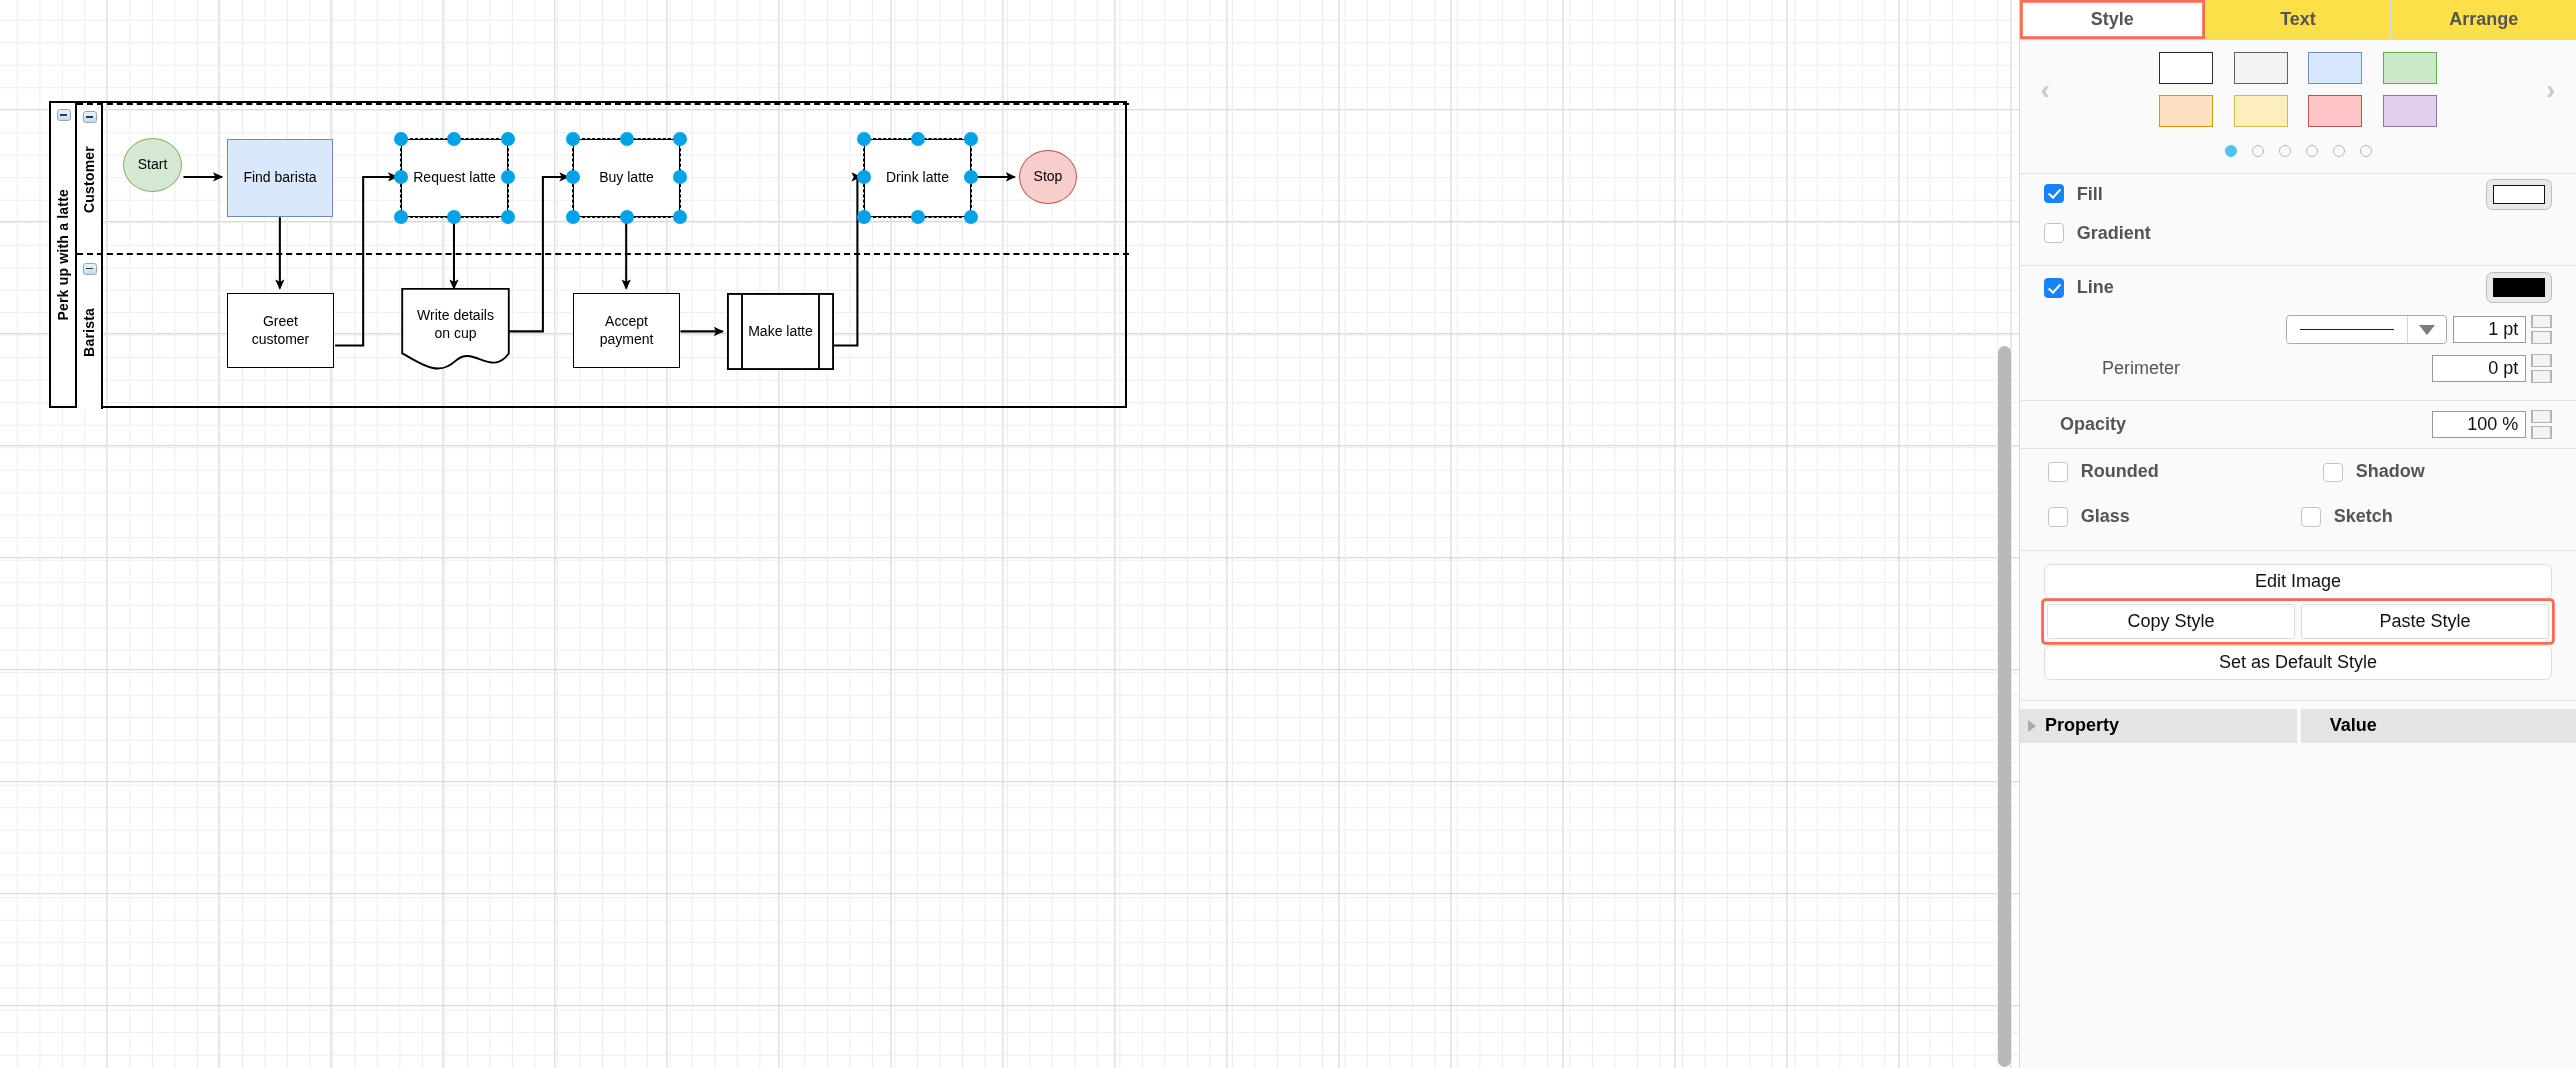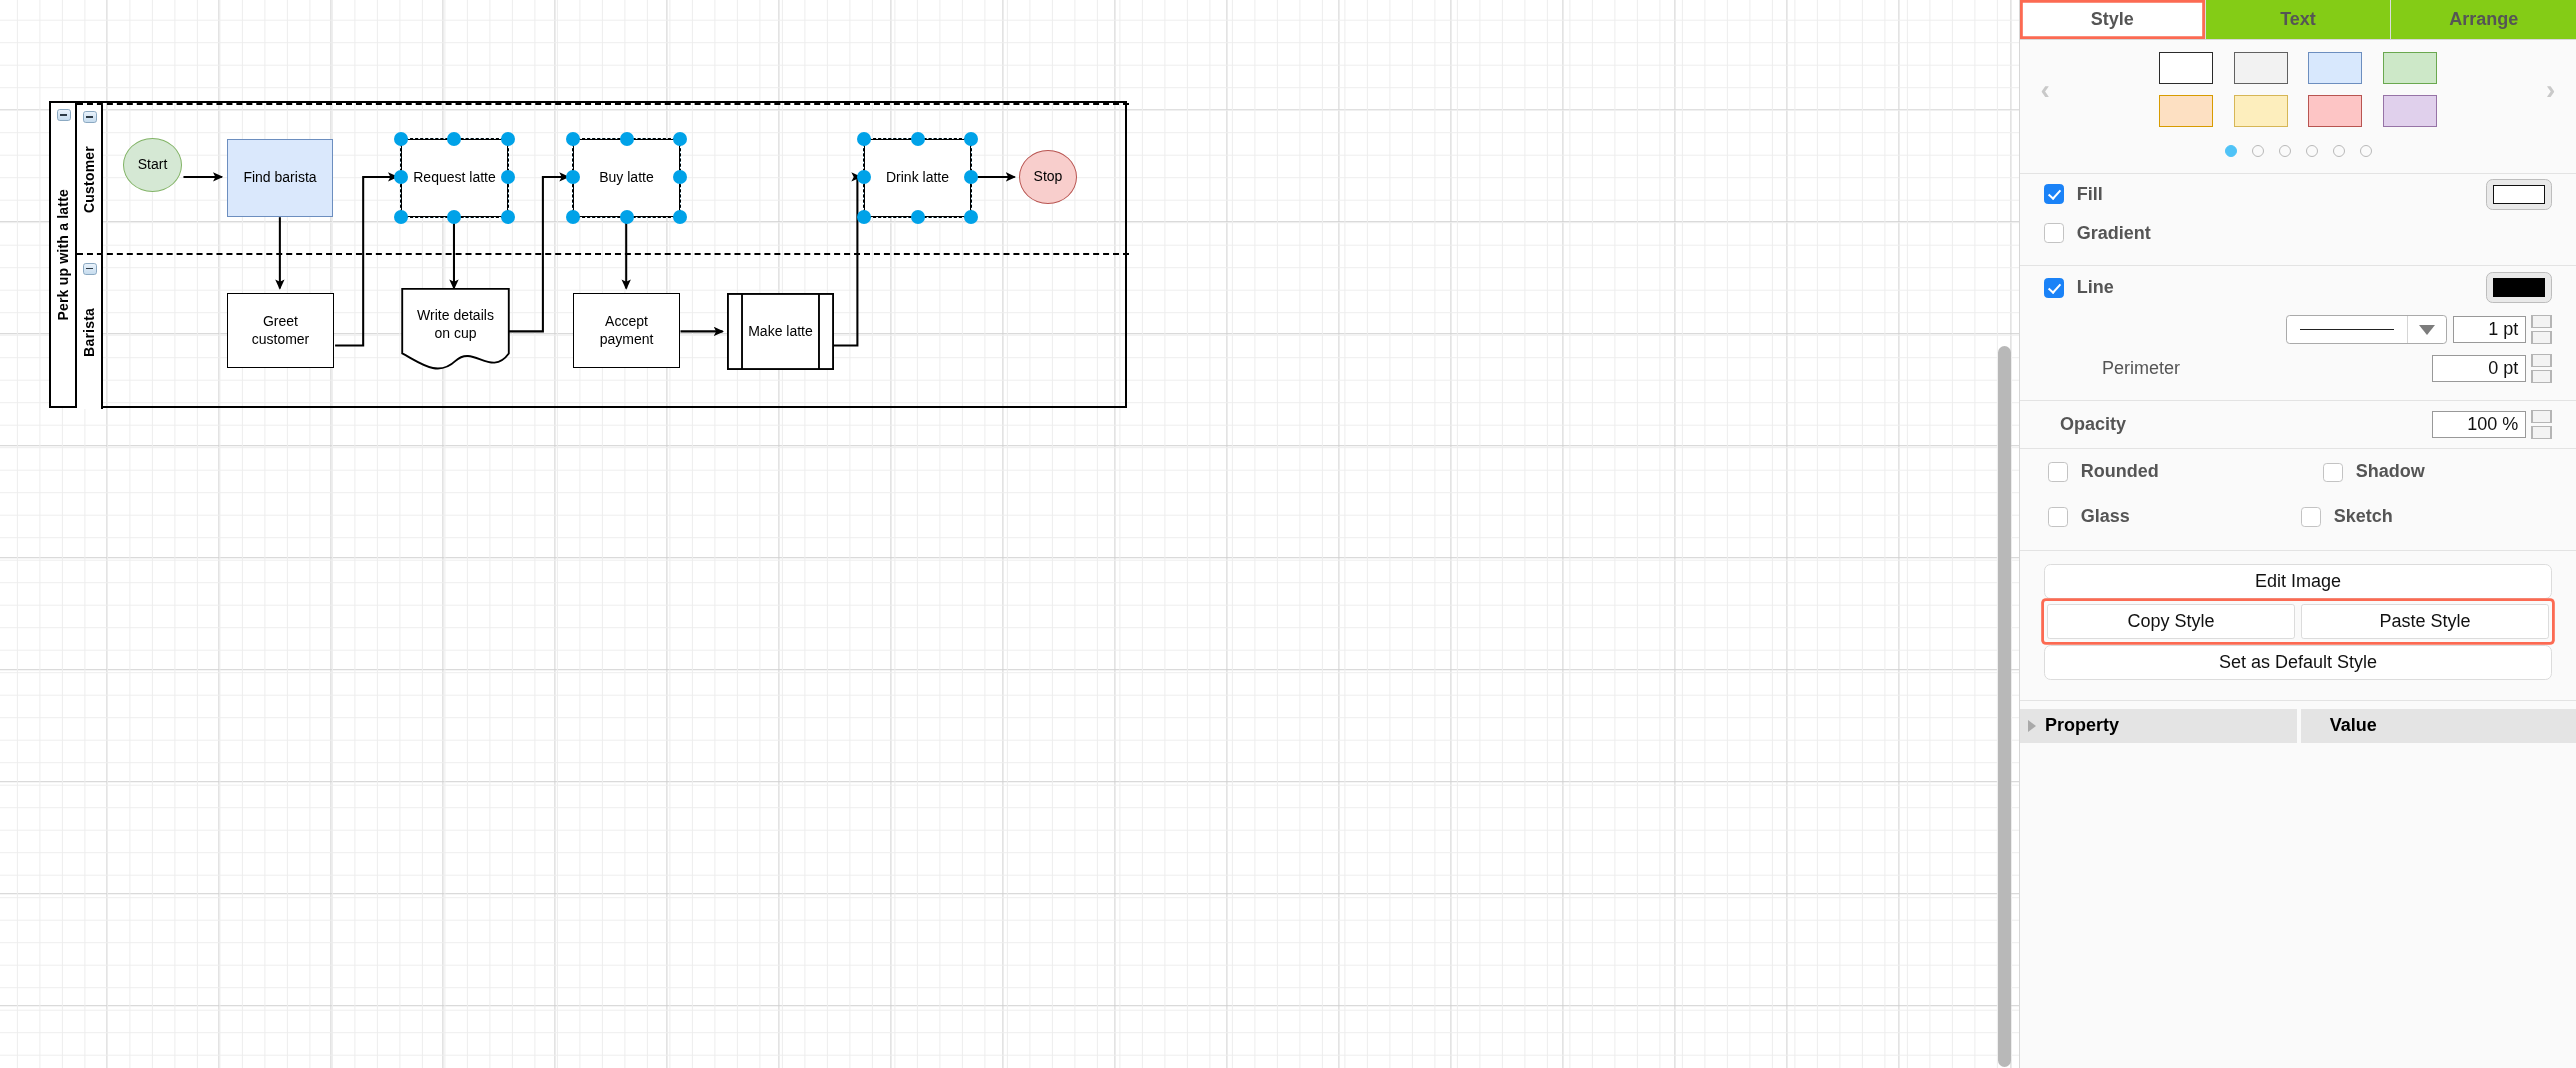--- a/index.html
+++ b/index.html
@@ -92,21 +92,21 @@
   .wires{position:absolute;left:0;top:0;width:2019px;height:1069px;pointer-events:none;}
 
   
   .panel{
     position:absolute;right:0;top:0;width:557px;height:1069px;
     background:#fafafa;border-left:0.9px solid #d7d7d7;box-sizing:border-box;
     font-size:18px;color:#4d4d4d;
   }
   .tabs{display:flex;height:39px;border-bottom:0.9px solid #d7d7d7;}
   .tab{flex:1;display:flex;align-items:center;justify-content:center;
-       font-weight:bold;font-size:18px;color:#555;background:#84cc16;
+       font-weight:bold;font-size:18px;color:#555;background:#fde047;
        border-right:0.9px solid #dcdcdc;box-sizing:border-box;}
   .tab:last-child{border-right:none;}
   .tab.active{background:#fbfbfb;}
   .tab.hl{position:relative;background:#fff;box-shadow:inset 0 0 0 2.8px #fc6a52;}
 
   .swatch-area{height:99px;position:relative;display:flex;align-items:center;justify-content:center;gap:0;}
   .arrow-l,.arrow-r{position:absolute;top:50%;transform:translateY(-50%);
       font-size:28px;color:#c9c9c9;font-weight:bold;user-select:none;}
   .arrow-l{left:20.6px;} .arrow-r{right:20.6px;}
   .swatch-grid{display:grid;grid-template-columns:repeat(4,54px);grid-template-rows:32px 32px;
@@ -358,21 +358,21 @@
       <div class="dot"></div>
       <div class="dot"></div>
       <div class="dot"></div>
       <div class="dot"></div>
       <div class="dot"></div>
     </div>
 
     <div class="sep" style="margin-top:11.2px;"></div>
 
     <div class="row" style="height:41px;justify-content:space-between;">
-      <div style="display:flex;align-items:center;">
+      <div style="display:flex;align-items:flex-start;">
         <span class="cb on"></span>
         <span class="lbl">Fill</span>
       </div>
       <div class="colorbtn">
         <div class="inner" style="background:#ffffff;border:1.9px solid #111;"></div>
       </div>
     </div>
 
     <div class="row" style="height:37px;">
       <span class="cb"></span>

